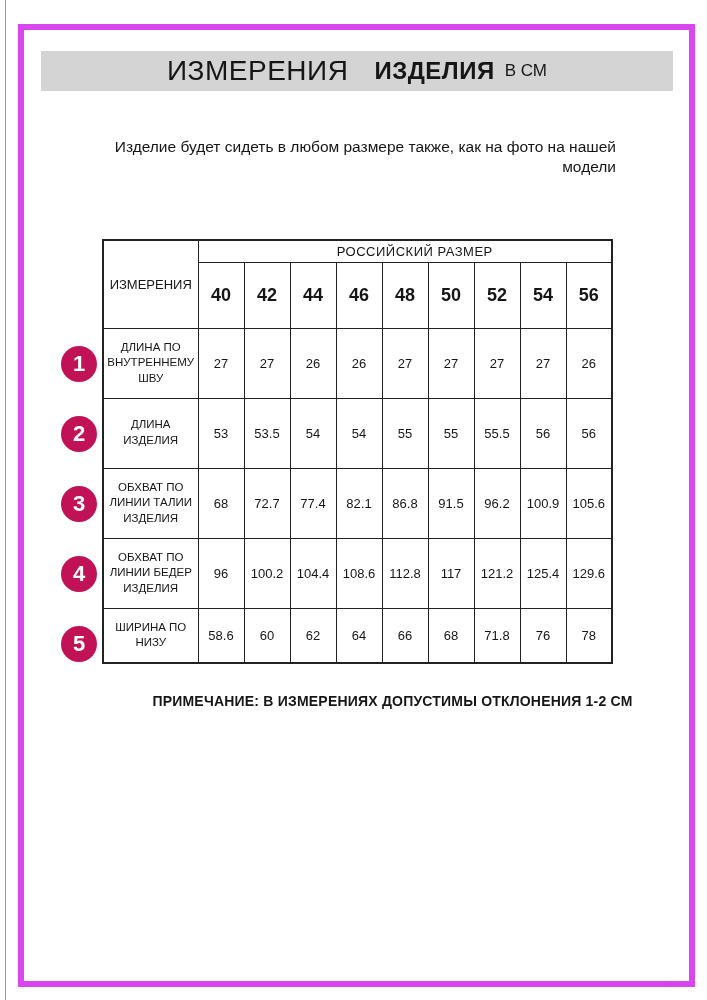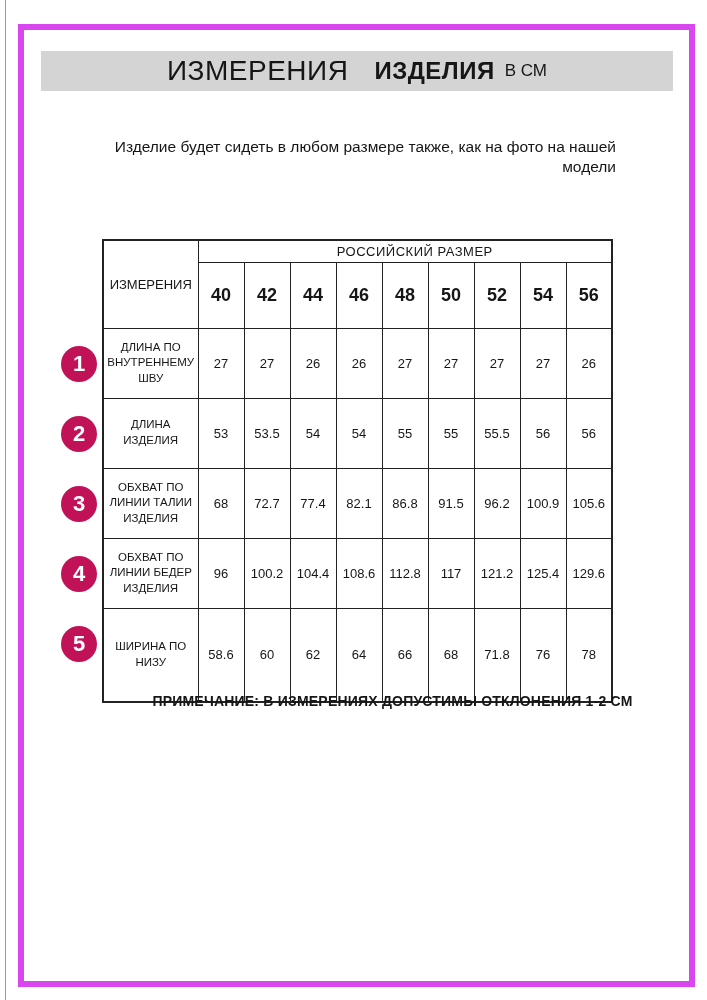--- a/index.html
+++ b/index.html
@@ -36,21 +36,21 @@
     border-collapse:collapse;table-layout:fixed;
     border:2px solid #222;
   }
   .size-table th,.size-table td{
     border:1px solid #222;text-align:center;vertical-align:middle;
     padding:0;overflow:hidden;
   }
   .size-table thead tr.group-row{height:22px;}
   .size-table thead tr.sizes-row{height:66px;}
   .size-table tbody tr{height:70px;padding-left:44px;}
-  .size-table tbody tr:last-child{height:94px;}
+  .size-table tbody tr:last-child{height:55px;}
   th.corner{font-size:13px;font-weight:400;}
   th.group{font-size:13px;font-weight:400;letter-spacing:.5px;padding-left:20px;}
   th.size{font-size:18px;font-weight:700;}
   td.rowlabel{
     font-size:11.5px;font-weight:400;line-height:1.35;
     padding:0 3px;overflow-wrap:break-word;word-break:break-word;
   }
   td.val{font-size:13px;}
   .badge{
     position:absolute;left:37px;width:36px;height:36px;border-radius:50%;

